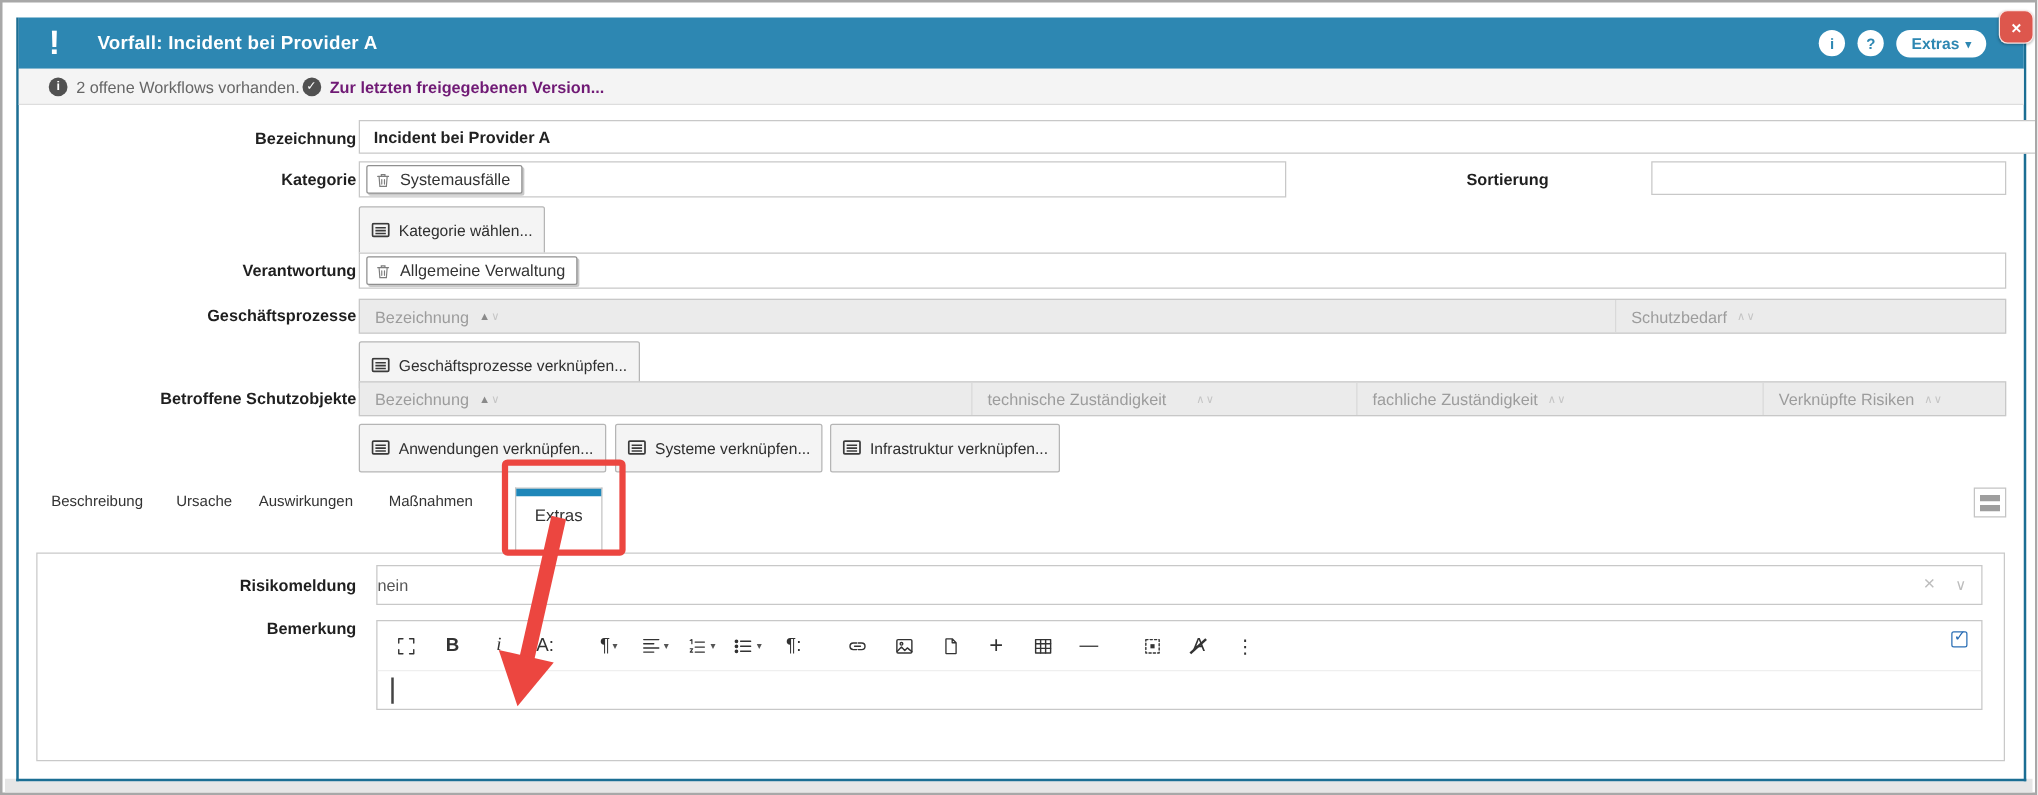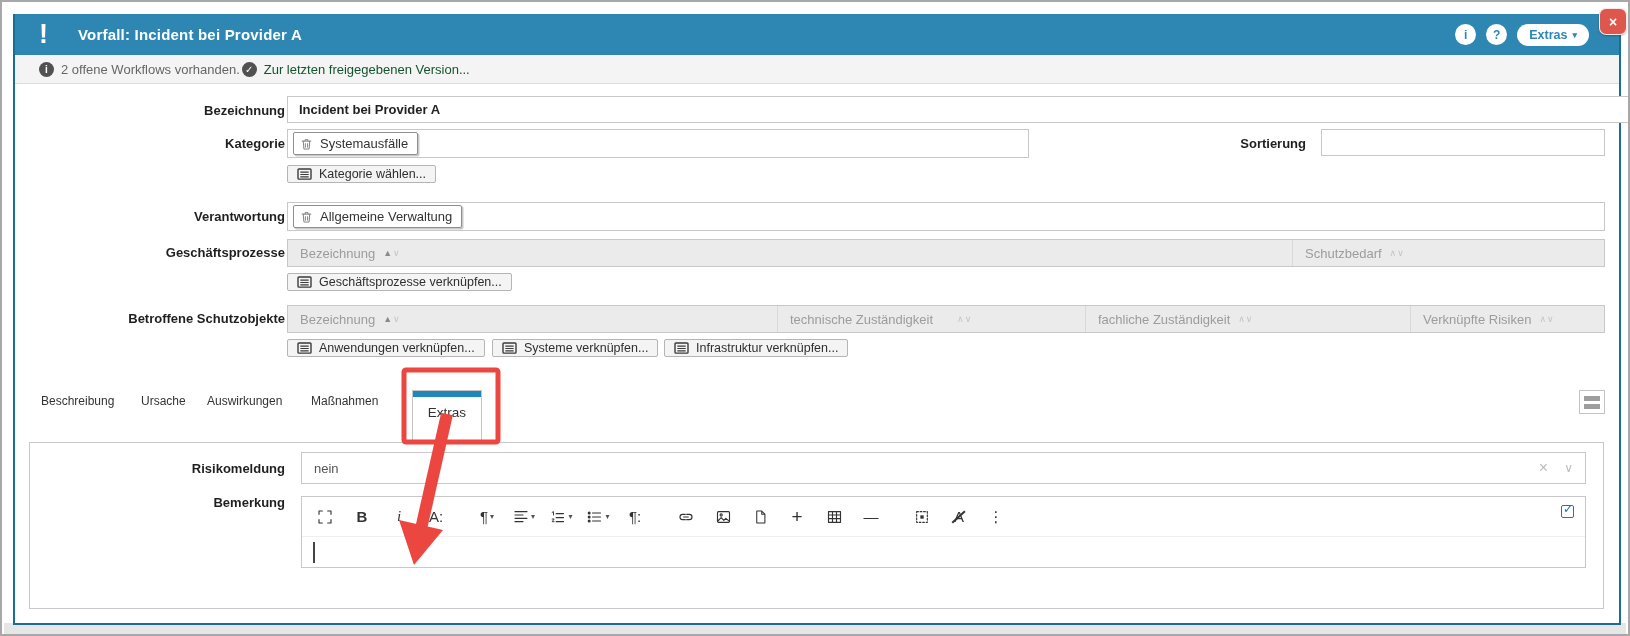--- a/index.html
+++ b/index.html
@@ -15,48 +15,48 @@
   .win-title { color:#fff; font-weight:bold; font-size:15px; margin-left:30px; letter-spacing:.2px; }
   .titlebar-controls { position:absolute; right:30px; top:0; height:41px; display:flex; align-items:center; gap:10px; }
   .circle-btn { width:21px; height:21px; border-radius:50%; background:#fff; border:none; color:#2d87b2; font-weight:bold; font-size:12px; display:flex; align-items:center; justify-content:center; cursor:pointer; }
   .pill-btn { height:22px; border-radius:11px; background:#fff; border:none; color:#2d87b2; font-weight:bold; font-size:12.5px; padding:0 12px; display:flex; align-items:center; gap:5px; cursor:pointer; }
   .pill-btn .caret { font-size:9px; }
   .close-btn { position:absolute; top:-6px; right:-8px; width:28px; height:27px; background:#dd574d; border:1px solid rgba(255,255,255,.85); border-radius:7px; color:#fff; font-weight:bold; font-size:14px; display:flex; align-items:center; justify-content:center; cursor:pointer; box-shadow:0 1px 2px rgba(0,0,0,.25); }
 
   
   .noticebar { position:absolute; left:0; top:41px; right:0; height:29px; background:#f4f4f4; border-bottom:1px solid #ddd; display:flex; align-items:center; padding-left:24px; font-size:13px; color:#666; }
   .notice-circle { width:15px; height:15px; border-radius:50%; background:#515151; color:#fff; font-size:10px; font-weight:bold; display:inline-flex; align-items:center; justify-content:center; margin-right:7px; flex:none; }
-  .notice-link { font-weight:normal; color:#14532d; cursor:pointer; text-decoration:none; }
+  .notice-link { font-weight:bold; color:#701a75; cursor:pointer; text-decoration:none; }
   .notice-circle.chk { margin-left:2px; }
 
   
   .flabel { position:absolute; left:14px; width:256px; text-align:right; font-size:13px; font-weight:bold; color:#1f1f1f; }
   .tinput { position:absolute; height:27px; border:1px solid #c8c8c8; background:#fff; font-family:inherit; font-size:13px; color:#222; padding:0 11px; }
   .tinput.bold { font-weight:bold; }
   .tagbox { position:absolute; border:1px solid #c8c8c8; background:#fff; display:flex; align-items:center; padding-left:5px; }
   .chip { display:inline-flex; align-items:center; gap:7px; height:23px; border:1px solid #8f8f8f; border-radius:2px; background:#fff; padding:0 9px 0 6px; font-size:13px; color:#333; box-shadow:1.5px 1.5px 0 #c9c9c9; cursor:pointer; }
   .trash { display:inline-flex; cursor:pointer; }
-  .gbtn { position:absolute; height:18px; display:inline-flex; align-items:center; gap:7px; background:#f4f4f4; border:1px solid #b5b5b5; border-radius:2px; padding:0 9px; font-family:inherit; font-size:12.5px; color:#2f2f2f; cursor:pointer; white-space:nowrap; }
+  .gbtn { position:absolute; height:39px; display:inline-flex; align-items:center; gap:7px; background:#f4f4f4; border:1px solid #b5b5b5; border-radius:2px; padding:0 9px; font-family:inherit; font-size:12.5px; color:#2f2f2f; cursor:pointer; white-space:nowrap; }
   .thead { position:absolute; height:28px; background:#ebebeb; border:1px solid #c8c8c8; display:flex; align-items:stretch; font-size:13px; color:#9c9c9c; }
   .thcell { display:flex; align-items:center; padding-left:12px; gap:8px; cursor:pointer; }
   .thcell + .thcell { border-left:1px solid #d9d9d9; }
   .sortarrows { display:inline-flex; align-items:center; font-size:9px; letter-spacing:1px; }
   .s-dark { color:#8a8a8a; } .s-light { color:#c4c4c4; }
 
   
   .tab { position:absolute; top:380px; font-size:12px; color:#333; cursor:pointer; }
   .tab-active { position:absolute; left:397px; top:376px; width:70px; height:52px; background:#fff; border:1px solid #c4c4c4; border-bottom:none; cursor:pointer; }
   .tab-active .stripe { height:6px; background:#1f87b9; }
   .tab-active .lbl { display:block; text-align:center; margin-top:8px; font-size:13.5px; color:#333; }
   .twobars-btn { position:absolute; left:1564px; top:376px; width:26px; height:24px; background:#fff; border:1px solid #c4c4c4; display:flex; flex-direction:column; align-items:center; justify-content:center; gap:3px; cursor:pointer; }
   .twobars-btn i { display:block; width:16px; height:5px; background:#9e9e9e; }
 
   
   .fieldset-panel { position:absolute; left:14px; top:428px; width:1575px; height:167px; border:1px solid #c9c9c9; background:#fff; }
-  .rselect { position:absolute; left:286px; top:438px; width:1285px; height:32px; border:1px solid #c8c8c8; background:#fff; display:flex; align-items:center; font-size:13px; color:#555; padding-left:12px; cursor:pointer; }
+  .rselect { position:absolute; left:286px; top:438px; width:1285px; height:32px; border:1px solid #c8c8c8; background:#fff; display:flex; align-items:center; font-size:13px; color:#555; cursor:pointer; }
   .rselect .spacer { flex:1; }
   .rselect .clr { color:#bdbdbd; font-size:16px; margin-right:16px; cursor:pointer; }
   .rselect .chev { color:#bdbdbd; font-size:12px; margin-right:12px; cursor:pointer; }
 
   .editor { position:absolute; left:286px; top:482px; width:1285px; height:72px; border:1px solid #c8c8c8; background:#fff; }
   .toolbar { position:relative; height:40px; display:flex; align-items:center; padding-left:10px; border-bottom:1px solid #efefef; }
   .tb-btn { min-width:26px; height:24px; display:inline-flex; align-items:center; justify-content:center; gap:2px; border:none; background:transparent; color:#333; font-family:inherit; font-size:15px; margin-right:11px; cursor:pointer; position:relative; }
   .tb-btn svg { stroke:#333; fill:none; stroke-width:1.7; stroke-linecap:round; stroke-linejoin:round; }
   .tb-btn .caret { font-size:8px; color:#555; }
   .tb-btn.b { font-weight:bold; } .tb-btn.it { font-style:italic; font-family:"Liberation Serif","DejaVu Serif",serif; }
@@ -112,21 +112,21 @@
     <div class="tagbox" style="left:272px; top:115px; width:742px; height:29px;text-align:right;">
       <span class="chip">
         <span class="trash">
           <svg width="13" height="14" viewBox="0 0 18 18">
               <path d="M3 5h12 M7 5V3h4v2 M4.5 5l.9 11h7.2l.9-11 M7.5 8.5v5 M10.5 8.5v5" stroke="#7d7d7d" fill="none" stroke-width="1.3" stroke-linecap="round"></path>
             </svg>
         </span>
         <span>Systemausfälle</span>
       </span>
     </div>
-    <div class="flabel" style="left:1091px; width:200px; top:122px;">Sortierung</div>
+    <div class="flabel" style="left:1091px; width:200px; top:122px;text-align:center;">Sortierung</div>
     <input class="tinput" style="left: 1306px; top: 115px; width: 284px;" value="">
     <button class="gbtn" style="left:272px; top:151px;">
       <svg width="15" height="13" viewBox="0 0 16 14">
           <rect x="1" y="1" width="14" height="11" rx="1" stroke="#3a3a3a" fill="none" stroke-width="1.5"></rect>
           <path d="M3.5 4.5h9 M3.5 7h9 M3.5 9.5h9" stroke="#3a3a3a" stroke-width="1.3"></path>
         </svg>
       <span>Kategorie wählen...</span>
     </button>
 
     <div class="flabel" style="top:195px;">Verantwortung</div>

